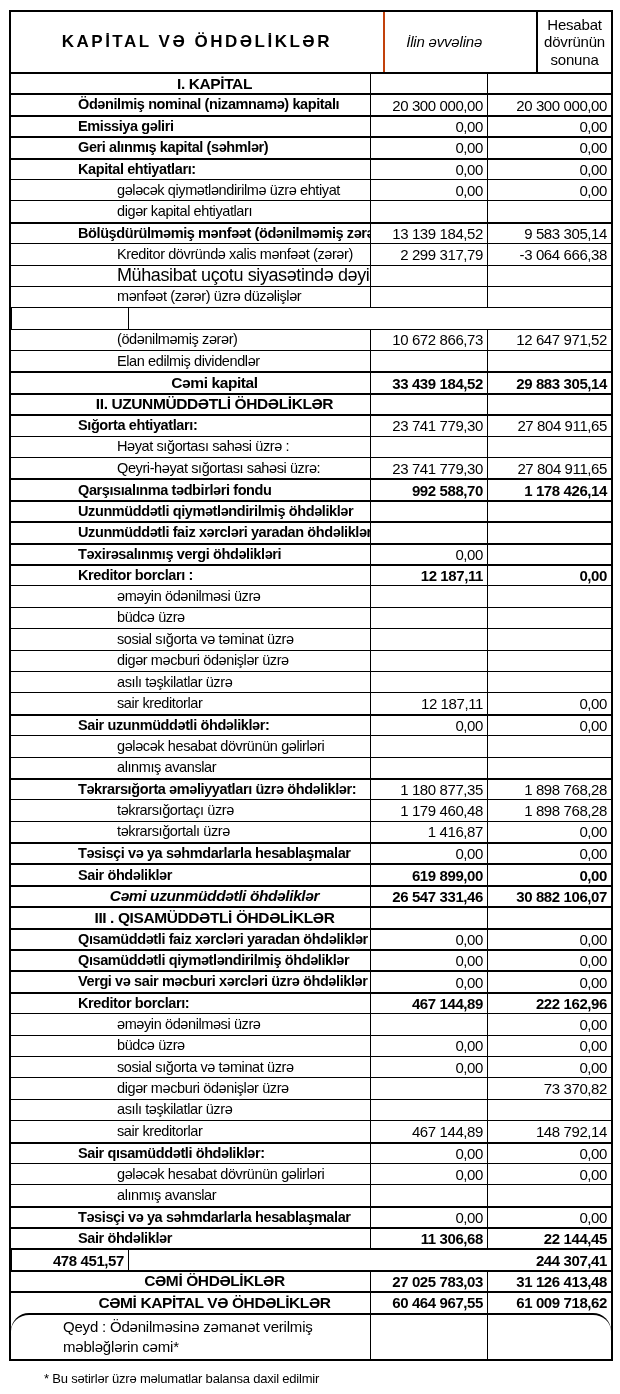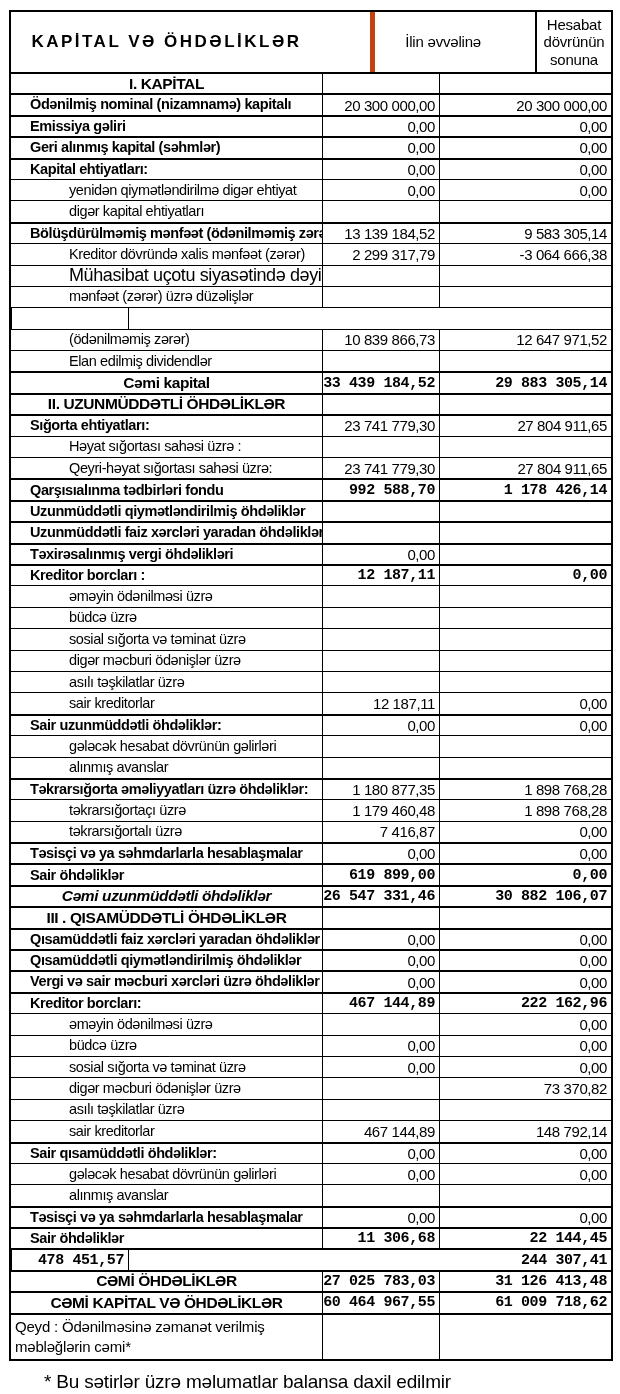--- a/index.html
+++ b/index.html
@@ -6,47 +6,47 @@
   body{
     width:620px;height:1394px;position:relative;
     font-family:"Liberation Sans", sans-serif;color:#000;
     -webkit-font-smoothing:antialiased;
   }
   .sheet{position:absolute;left:9px;top:10px;width:604px;}
   .tbl{border:2px solid #000;box-sizing:border-box;}
   .row{display:flex;box-sizing:border-box;border-top:1px solid #000;height:21.4px;align-items:stretch;}
   .row.header{border-top:none;height:60px;}
   .row.sec,.row.item,.row.tot,.row.grand,.row.note{border-top:2px solid #000;}
-  .row.note{height:46px;}
-  .c1{width:311px;display:flex;align-items:center;box-sizing:border-box;overflow:hidden;}
+  .row.note{height:46px;border-radius:18px;}
+  .c1{width:311px;display:flex;align-items:center;box-sizing:border-box;overflow:hidden;margin-left:48px;}
   .c2{width:117px;border-left:1px solid #000;display:flex;align-items:center;justify-content:flex-end;box-sizing:border-box;padding-right:4px;}
   .c3{flex:1;border-left:1px solid #000;display:flex;align-items:center;justify-content:flex-end;box-sizing:border-box;padding-right:4px;}
-  .header .c2{border-left:5px solid #c2410c;}
+  .header .c2{border-left:2px solid #c2410c;font-style:italic;}
   .header .c3{border-left:2px solid #000;}
   
   .c1 .lbl{font-size:14.5px;letter-spacing:-0.4px;line-height:1.05;white-space:nowrap;}
   .row.item .c1{padding-left:19px;}
   .row.item .lbl{font-weight:bold;}
   .row.sub .c1{padding-left:58px;}
   .row.sub .lbl{font-weight:normal;}
   .row.small .lbl{font-size:18px;}
   .row.sec .c1,.row.tot .c1,.row.grand .c1{justify-content:center;}
   .row.sec .lbl,.row.tot .lbl,.row.grand .lbl{font-weight:bold;font-size:15.5px;text-align:center;}
   .row.italic .lbl{font-style:italic;}
   .row.note .c1{padding-left:4px;align-items:center;}
   .row.note .lbl{white-space:normal;font-size:15px;letter-spacing:-0.2px;line-height:1.3;}
   
   .val{font-size:15px;letter-spacing:-0.4px;font-weight:normal;white-space:nowrap;}
-  .row.bv .val{font-weight:bold;font-family:Liberation Mono, monospace;}
+  .row.bv .val{font-weight:bold;}
   
   .title-cell{justify-content:center;}
   .title{font-weight:bold;font-size:17px;letter-spacing:2.5px;text-align:center;}
   .colhead{font-size:15px;letter-spacing:-0.2px;text-align:center;line-height:1.15;white-space:normal;}
   .header .c2,.header .c3{padding:0 6px;margin-left:48px;}
-  .footnote{margin:10px 0 0 35px;font-size:19px;letter-spacing:-0.2px;}
+  .footnote{margin:10px 0 0 35px;font-size:13px;letter-spacing:-0.2px;}
 </style>
 </head>
 <body>
 
 <div class="sheet">
   <div class="tbl">
     <div class="row header">
       <div class="c1 title-cell">
         <span class="title">KAPİTAL VƏ ÖHDƏLİKLƏR</span>
       </div>
@@ -108,21 +108,21 @@
           </div>
           <div class="c2">
             <span class="val">0,00</span>
           </div>
           <div class="c3">
             <span class="val">0,00</span>
           </div>
         </div>
         <div class="row sub">
           <div class="c1">
-            <span class="lbl">yenidən qiymətləndirilmə digər ehtiyat</span>
+            <span class="lbl">gələcək qiymətləndirilmə üzrə ehtiyat</span>
           </div>
           <div class="c2">
             <span class="val">0,00</span>
           </div>
           <div class="c3">
             <span class="val">0,00</span>
           </div>
         </div>
         <div class="row sub">
           <div class="c1">
@@ -185,21 +185,21 @@
           </div>
           <div class="c3">
             <span class="val"></span>
           </div>
         </div>
         <div class="row sub">
           <div class="c1">
             <span class="lbl">(ödənilməmiş zərər)</span>
           </div>
           <div class="c2">
-            <span class="val">10 839 866,73</span>
+            <span class="val">10 672 866,73</span>
           </div>
           <div class="c3">
             <span class="val">12 647 971,52</span>
           </div>
         </div>
         <div class="row sub">
           <div class="c1">
             <span class="lbl">Elan edilmiş dividendlər</span>
           </div>
           <div class="c2">
@@ -438,21 +438,21 @@
           </div>
           <div class="c3">
             <span class="val">1 898 768,28</span>
           </div>
         </div>
         <div class="row sub">
           <div class="c1">
             <span class="lbl">təkrarsığortalı üzrə</span>
           </div>
           <div class="c2">
-            <span class="val">7 416,87</span>
+            <span class="val">1 416,87</span>
           </div>
           <div class="c3">
             <span class="val">0,00</span>
           </div>
         </div>
         <div class="row item">
           <div class="c1">
             <span class="lbl">Təsisçi və ya səhmdarlarla hesablaşmalar</span>
           </div>
           <div class="c2">

